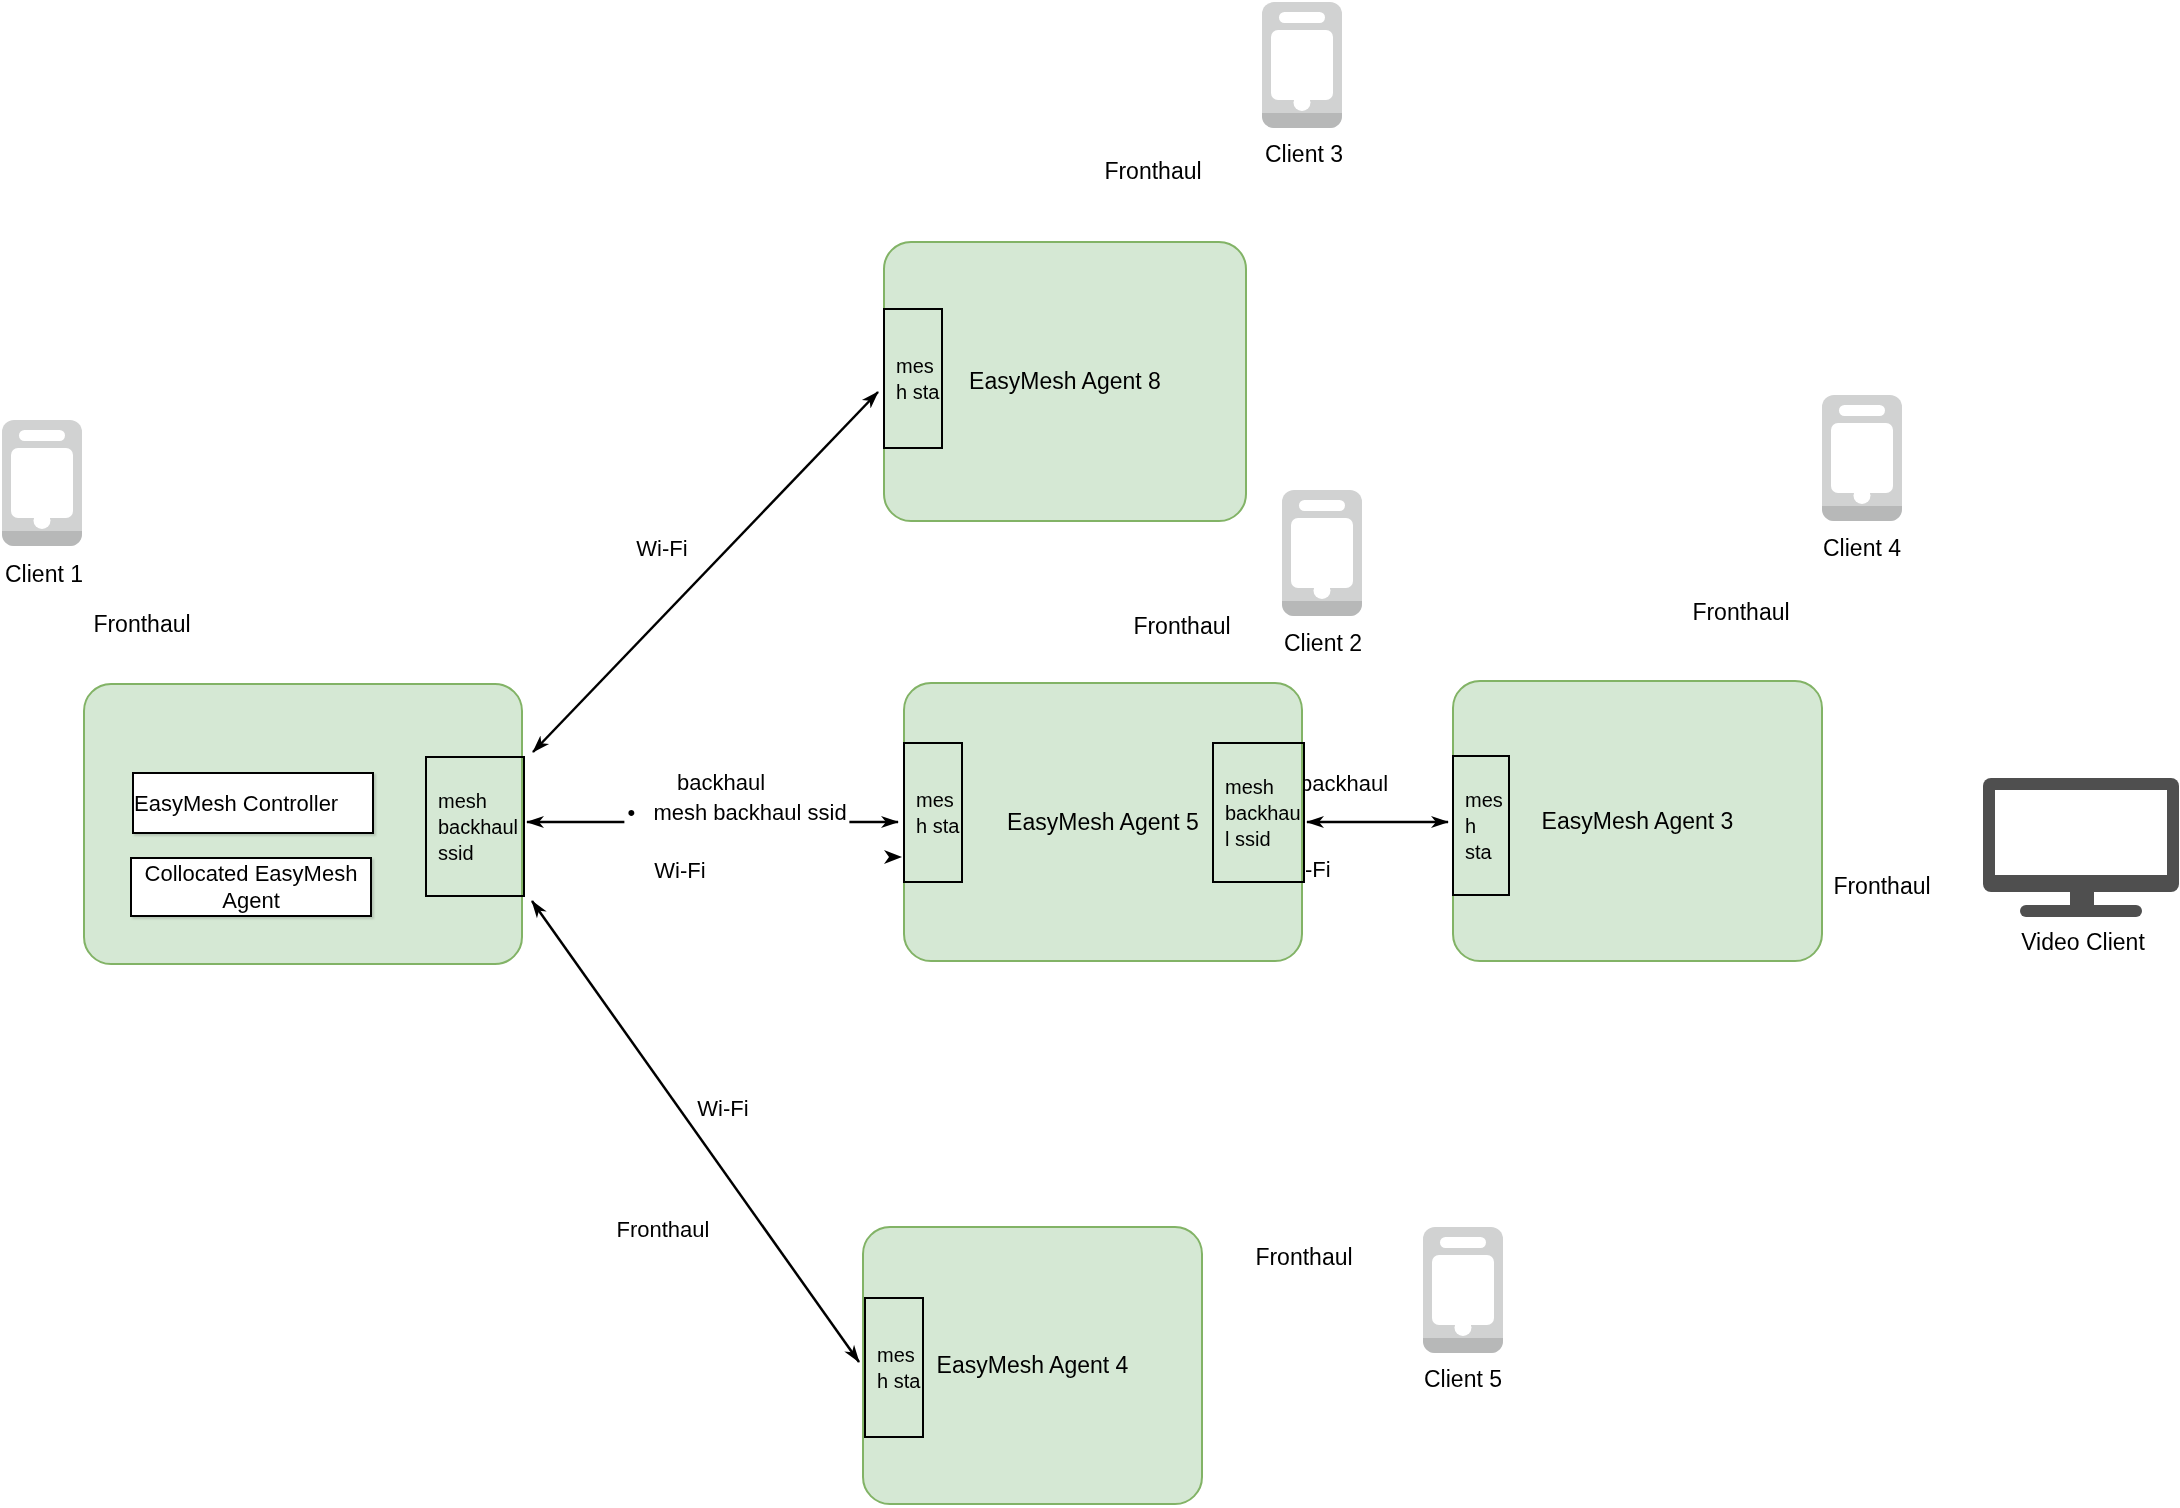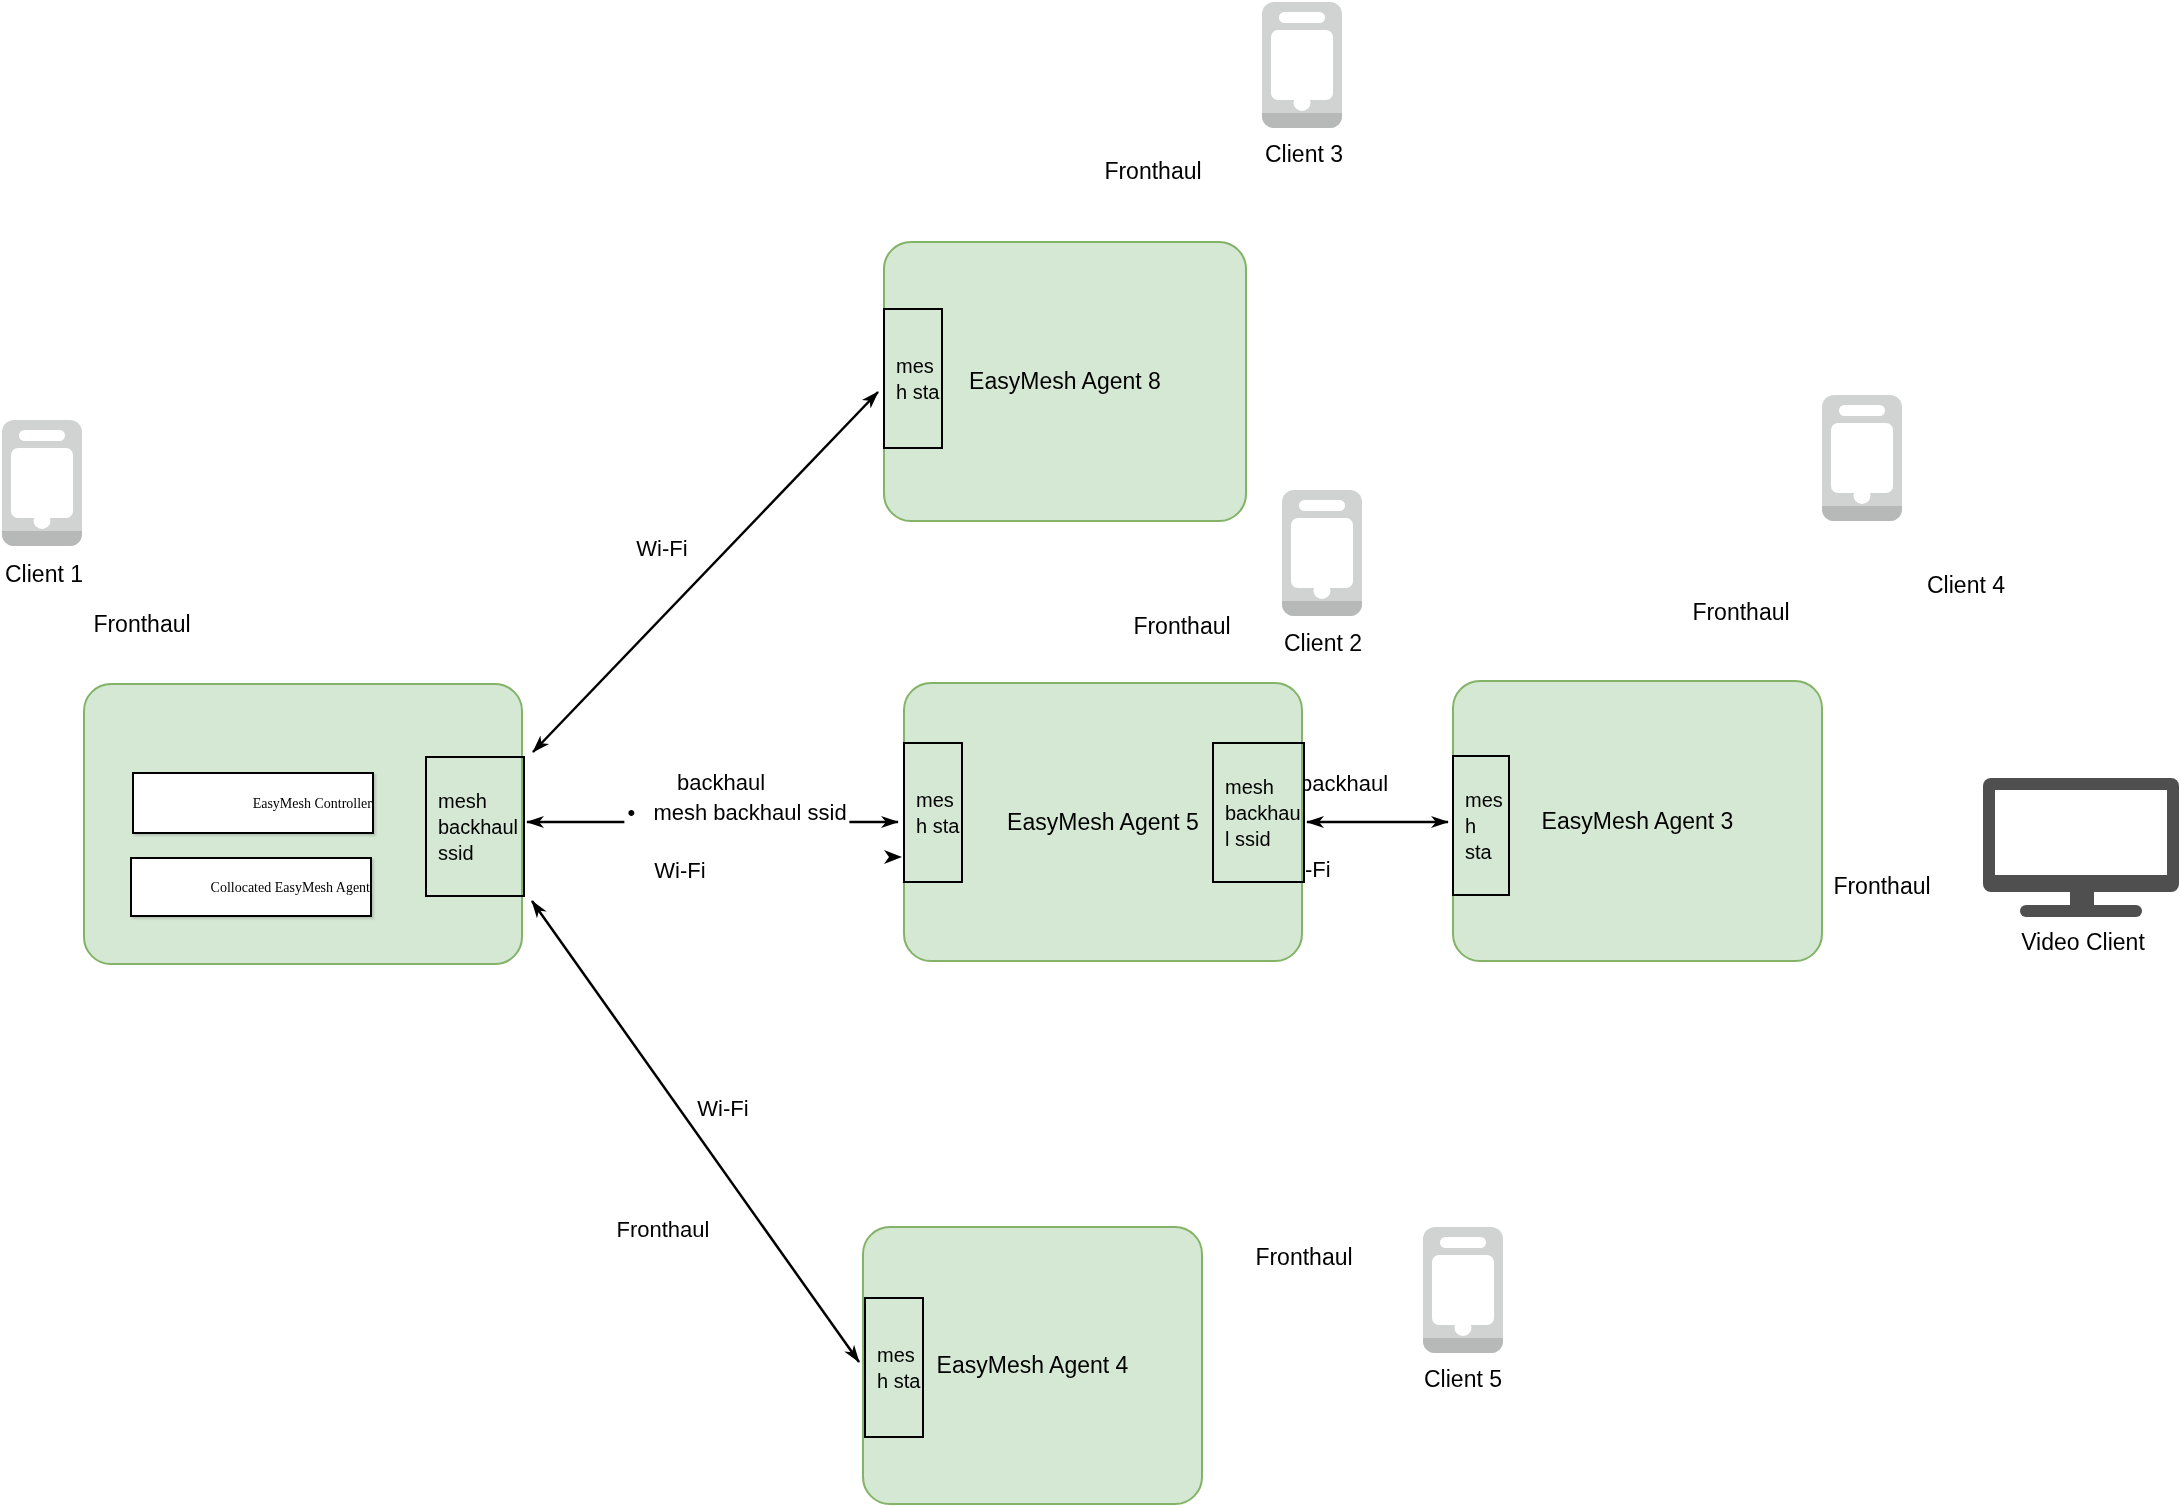--- a/index.html
+++ b/index.html
@@ -32,24 +32,23 @@
   .port{
     position:absolute; box-sizing:border-box;
     border:2px solid #000; background:transparent;
     display:flex; align-items:center;
     font-size:20px; line-height:26px; padding-left:11px;
     word-break:break-word;
   }
   .whitebox{
     position:absolute; box-sizing:border-box;
     border:2px solid #000; background:#fff;
-    display:flex; align-items:center; justify-content:flex-end; text-align:center;
-    font-size:14px; line-height:27px;
+    display:flex; align-items:center; justify-content:flex-start; text-align:center;
+    font-size:22px; line-height:27px;
     box-shadow:2px 2px 2px rgba(0,0,0,0.15);
-    font-family:Liberation Serif, serif;
   }
   
   .phone{position:absolute; z-index:3; width:80px; height:126px;
     background:var(--phone-body,#d1d2d2); border-radius:12px;}
   .phone-band{position:absolute; left:0; right:0; bottom:0; height:15px;
     background:var(--phone-band,#b7b8b8); border-radius:0 0 12px 12px;}
   .phone-speaker{position:absolute; top:10px; left:50%; transform:translateX(-50%);
     width:46px; height:11px; background:#fff; border-radius:6px;}
   .phone-screen{position:absolute; top:28px; left:9px; width:62px; height:70px;
     background:#fff; border-radius:7px;}
@@ -159,21 +158,21 @@
     <div class="phone-home"></div>
   </div>
   <div class="lbl" style="left:1304px; top:154px;">Client 3</div>
 
   <div class="phone" style="left:1822px; top:395px;">
     <div class="phone-band"></div>
     <div class="phone-speaker"></div>
     <div class="phone-screen"></div>
     <div class="phone-home"></div>
   </div>
-  <div class="lbl" style="left:1966px; top:548px;margin-top:37px;">Client 4</div>
+  <div class="lbl" style="left:1862px; top:548px;">Client 4</div>
 
   <div class="phone" style="left:1423px; top:1227px;">
     <div class="phone-band"></div>
     <div class="phone-speaker"></div>
     <div class="phone-screen"></div>
     <div class="phone-home"></div>
   </div>
   <div class="lbl" style="left:1463px; top:1379px;">Client 5</div>
 
   <div class="monitor" style="left:1983px; top:778px; width:196px; height:140px;">

